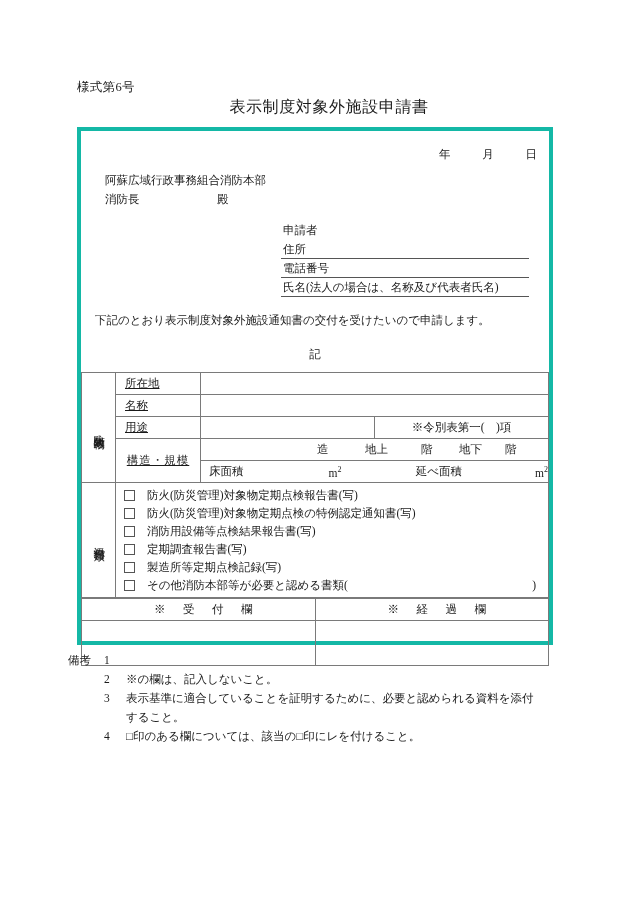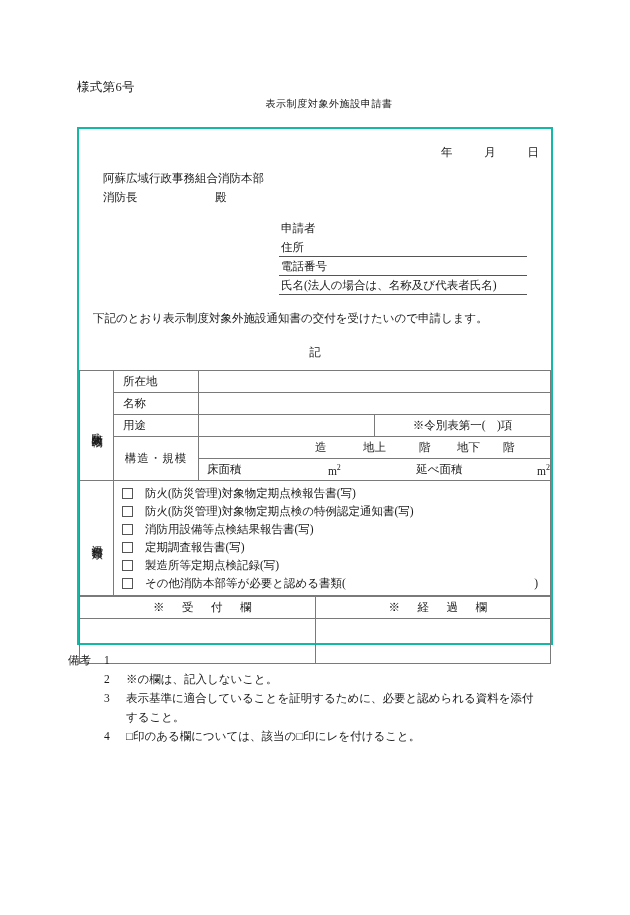--- a/index.html
+++ b/index.html
@@ -30,33 +30,33 @@
     font-size: 12.5px;
     letter-spacing: 0.3px;
     white-space: nowrap;
   }
   .doc-title {
     position: absolute;
     left: 0;
     right: 0;
     top: 97px;
     text-align: center;
-    font-size: 10px;
+    font-size: 16px;
     letter-spacing: 0.6px;
     padding-left: 28px;
   }
 
   
   .form-box {
     position: absolute;
     left: 77px;
     top: 127px;
     width: 476px;
     height: 518px;
-    border: 2px solid #14b8a6;
+    border: 4px solid #14b8a6;
     box-sizing: border-box;
   }
 
   
   .upper {
     position: relative;
     height: 241px;
     box-sizing: border-box;
   }
   .date-line {
@@ -157,21 +157,21 @@
     display: flex;
     justify-content: space-between;
     padding: 2px 9px;
     font-size: 11.5px;
   }
   .sp-label.center {
     justify-content: center;
     letter-spacing: 1px;
   }
 
-  td.row-h { height: 21px; }
+  td.row-h { height: 21px; text-decoration: underline; }
 
   .struct-line {
     display: flex;
     align-items: center;
     height: 21px;
     font-size: 11.5px;
     white-space: nowrap;
   }
   .struct-line .s1 { width: 116px; }
   .struct-line .s2 { width: 48px; }

